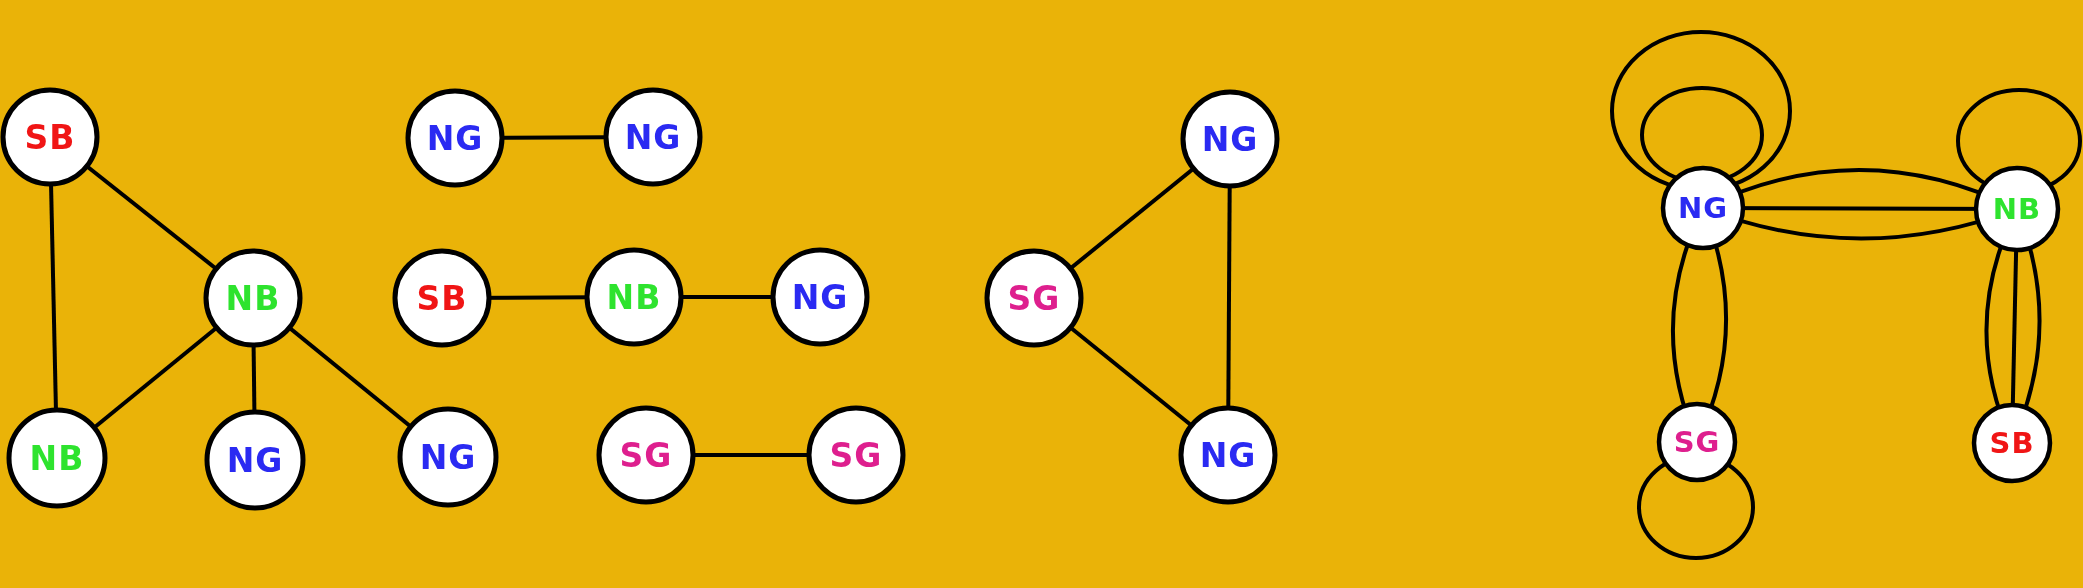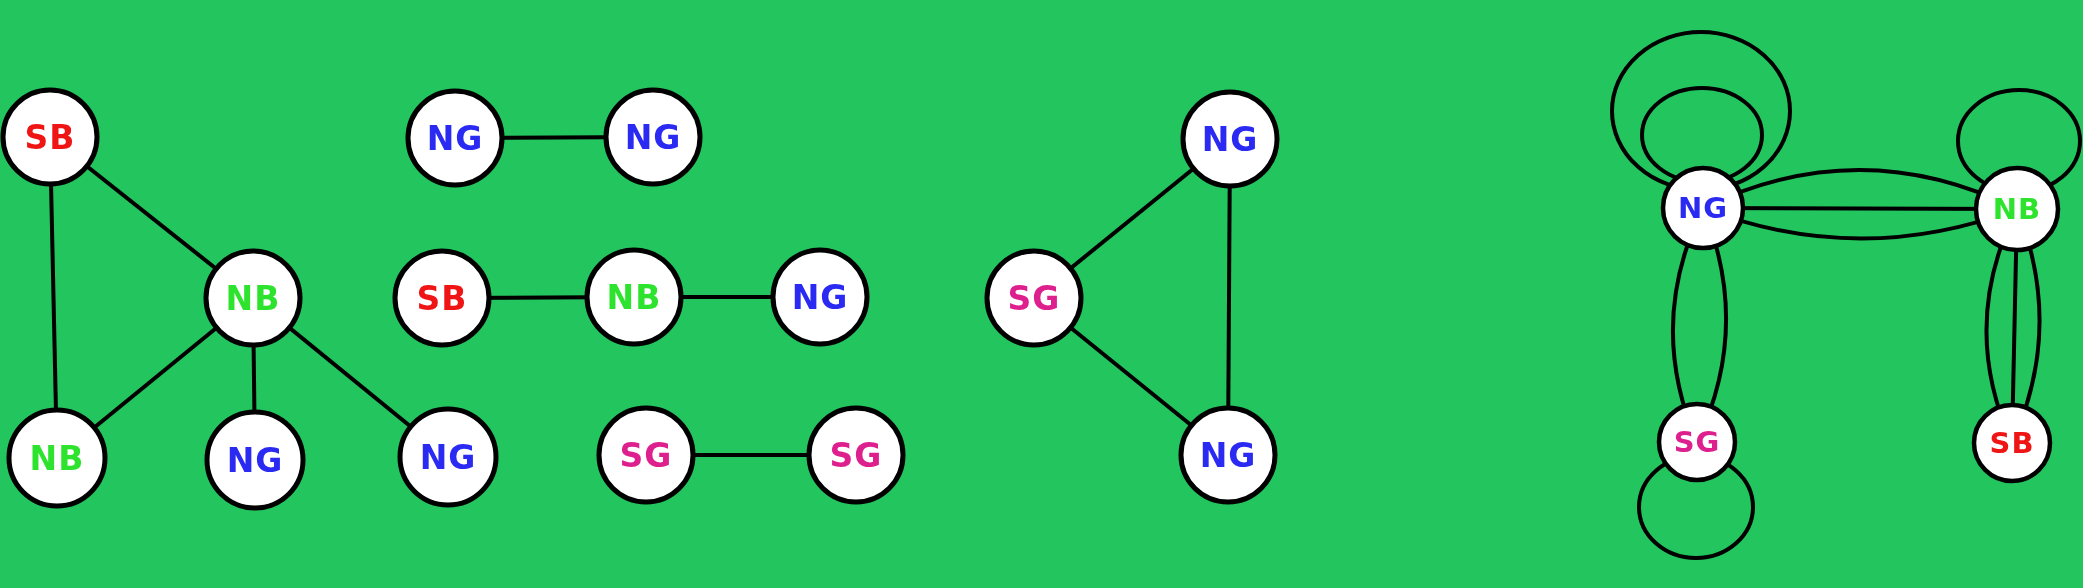--- a/index.html
+++ b/index.html
@@ -5,21 +5,21 @@
   html, body {
     margin: 0;
     padding: 0;
     background: #ffffff;
     font-family: "DejaVu Sans", "Liberation Sans", sans-serif;
   }
   .figure-wrap {
     position: relative;
     width: 2083px;
     height: 588px;
-    background: #22c55e;
+    background: #eab308;
     overflow: hidden;
   }
   svg { display: block; }
   .node-label {
     font-family: "DejaVu Sans", "Liberation Sans", sans-serif;
     font-weight: bold;
     letter-spacing: 1px;
   }
 </style>
 </head>

